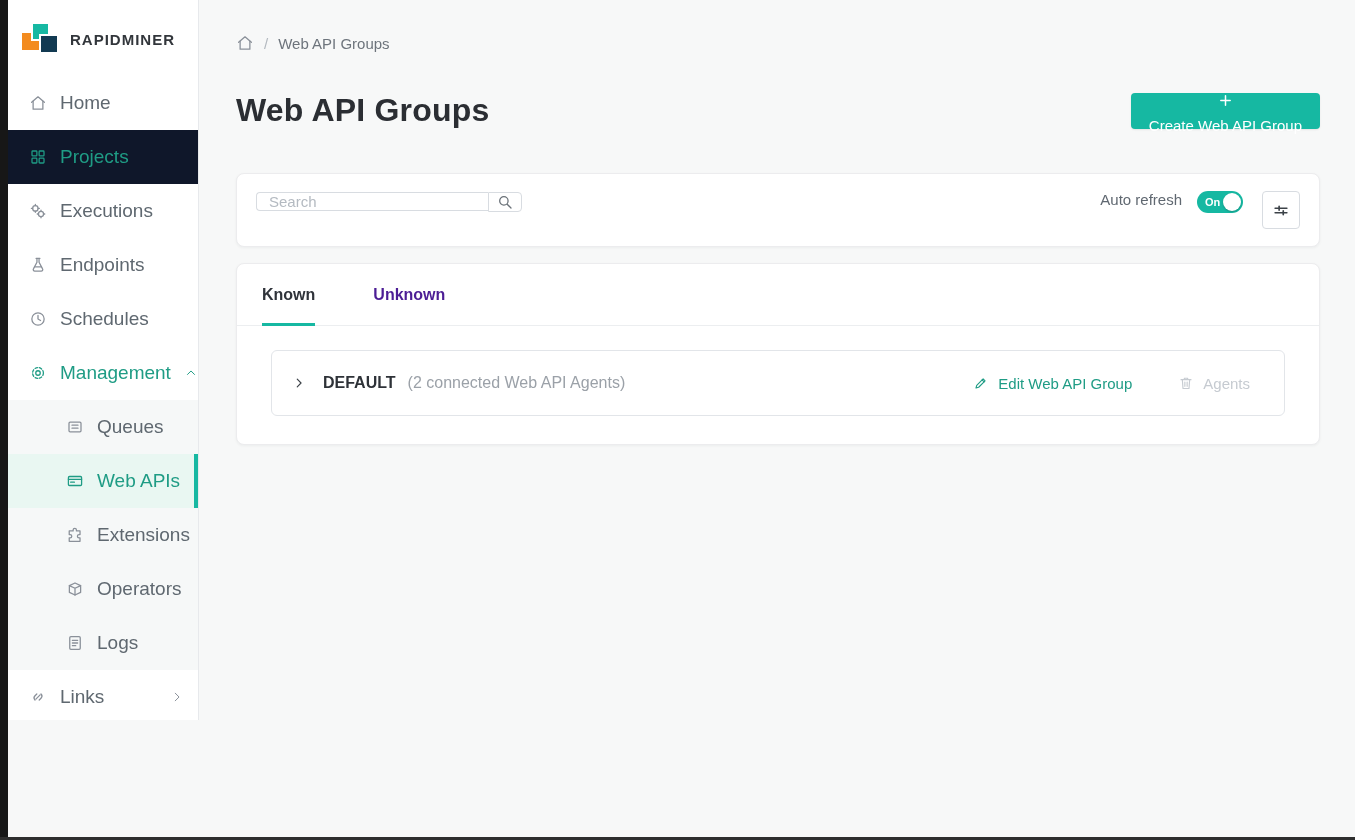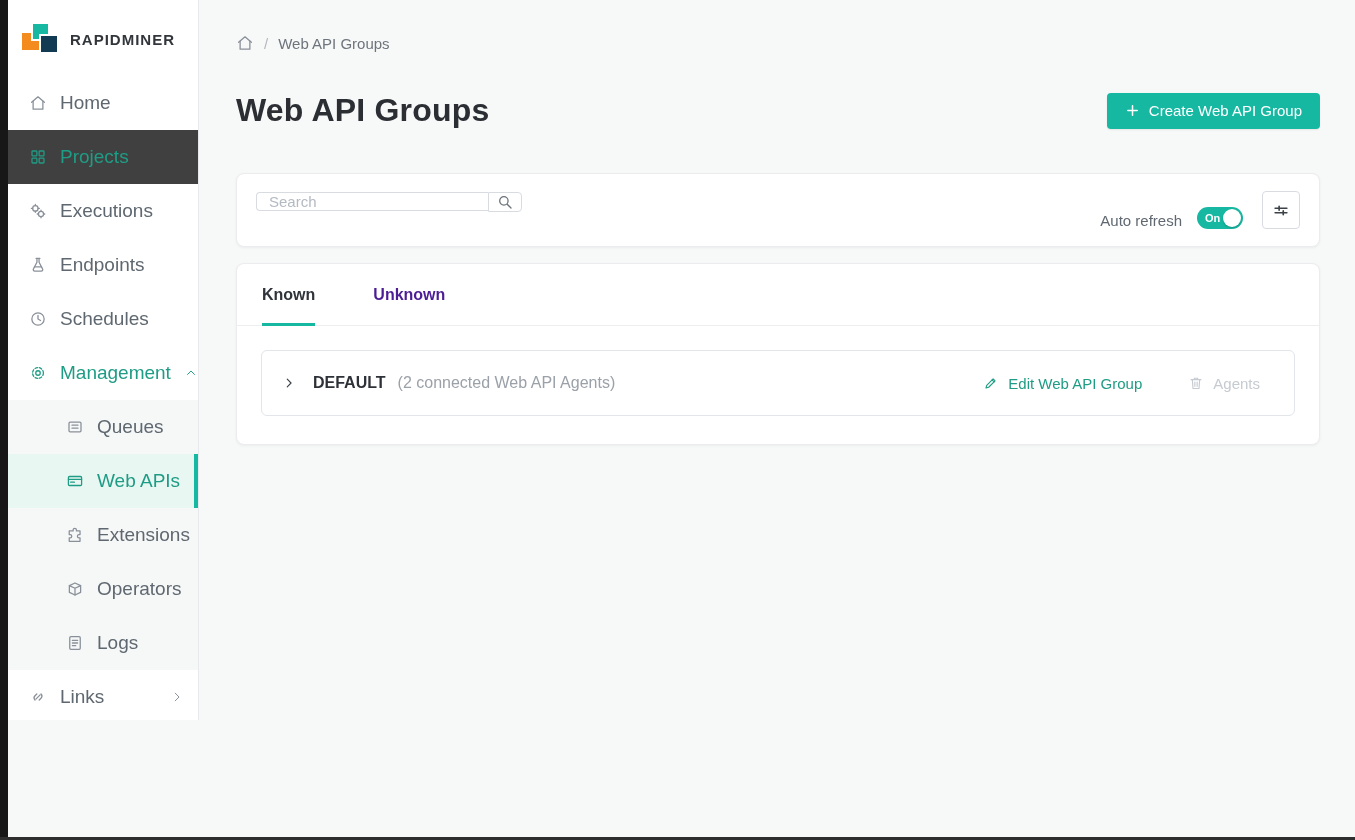--- a/index.html
+++ b/index.html
@@ -32,21 +32,21 @@
   .logo-mark .sq.orange{left:0;top:13px;width:17px;height:17px;background:#f38b1f;}
   .logo-mark .sq.teal{left:9px;top:2px;width:19px;height:19px;background:#16b8a2;border:2px solid #fff;}
   .logo-mark .sq.navy{left:17px;top:14px;width:20px;height:20px;background:#123a52;border:2px solid #fff;}
   .logo-text{font-size:15px;font-weight:700;letter-spacing:1px;color:#32363b;}
 
   .nav-item{
     display:flex;align-items:center;gap:13px;height:54px;padding:0 14px 0 21px;
     font-size:19px;color:var(--text-gray);cursor:pointer;position:relative;background:#fff;
   }
   .nav-item .ic{color:#8a9099;}
-  .nav-item.hl{background:#404040;color:var(--accent-dark);}
+  .nav-item.hl{background:#0f172a;color:var(--accent-dark);}
   .nav-item.hl .ic{color:var(--accent-dark);}
   .nav-item.teal-text{color:var(--accent-dark);}
   .nav-item.teal-text .ic{color:var(--accent-dark);}
   .submenu{background:#f6f8f8;}
   .submenu .nav-item{background:transparent;padding-left:58px;}
   .submenu .nav-item.active{
     background:var(--accent-bg);color:var(--accent-dark);
     box-shadow:inset -4px 0 0 var(--accent);
   }
   .submenu .nav-item.active .ic{color:var(--accent-dark);}
@@ -60,40 +60,40 @@
   
   .main{flex:1;padding:34px 35px 0 37px;position:relative;}
   .breadcrumb{display:flex;align-items:center;gap:10px;font-size:15px;color:#6d747c;}
   .breadcrumb .ic{color:#8a9099;}
   .crumb-sep{color:#b3b9bf;}
   .title-row{display:flex;align-items:center;justify-content:space-between;margin-top:40px;}
   .page-title{font-size:32px;font-weight:700;color:#2b2e33;letter-spacing:.2px;}
   .btn-primary{
     display:flex;align-items:center;gap:9px;background:var(--accent);color:#fff;
     border:none;border-radius:4px;height:36px;padding:0 18px;font-size:15px;
-    font-family:inherit;cursor:pointer;box-shadow:0 1px 2px rgba(0,0,0,.08);
+    font-family:inherit;cursor:pointer;box-shadow:0 1px 2px rgba(0,0,0,.08);flex-direction:column;
   }
   .btn-primary .ic{width:15px;height:15px;flex:0 0 15px;color:#fff;}
 
   .card{
     background:#fff;border:1px solid var(--card-border);border-radius:8px;
     box-shadow:0 1px 3px rgba(20,30,40,.05);
   }
   .toolbar-card{margin-top:44px;height:74px;display:flex;align-items:center;padding:0 19px;}
   .search-wrap{display:flex;align-items:flex-start;height:36px;}
   .search-input{
     width:232px;border:1px solid #d8dce1;border-right:none;border-radius:4px 0 0 4px;
     padding:0 12px;font-size:15px;font-family:inherit;color:var(--text-dark);outline:none;
   }
   .search-input::placeholder{color:#b4bac1;}
   .search-btn{
     width:34px;border:1px solid #d8dce1;border-radius:0 4px 4px 0;background:#fff;
     display:flex;align-items:center;justify-content:center;cursor:pointer;color:#6a7178;
   }
-  .toolbar-right{margin-left:auto;display:flex;align-items:flex-end;gap:15px;}
+  .toolbar-right{margin-left:auto;display:flex;align-items:flex-start;gap:15px;}
   .auto-refresh-label{font-size:15px;color:#606871;}
   .toggle{
     width:46px;height:22px;border-radius:11px;background:var(--accent);position:relative;
     cursor:pointer;display:flex;align-items:center;
   }
   .toggle .state{color:#fff;font-size:11px;font-weight:700;padding-left:8px;}
   .toggle .knob{
     position:absolute;right:2px;top:2px;width:18px;height:18px;border-radius:50%;
     background:#fff;box-shadow:0 1px 2px rgba(0,0,0,.2);
   }
@@ -108,21 +108,21 @@
   .tab{
     display:flex;align-items:center;font-size:16px;font-weight:700;color:#4c1d95;
     cursor:pointer;position:relative;
   }
   .tab.active{color:#2f333a;}
   .tab.active::after{
     content:"";position:absolute;left:0;right:0;bottom:-1px;height:3px;background:var(--accent);
   }
 
   .group-row{
-    margin:24px 24px 0;border:1px solid #e2e5e9;border-radius:6px;height:66px;
+    margin:24px 34px 0;border:1px solid #e2e5e9;border-radius:6px;height:66px;
     display:flex;align-items:center;padding:0 20px;background:#fff;
   }
   .expand-btn{background:none;border:none;cursor:pointer;color:#3c4248;display:flex;padding:0;}
   .group-name{font-size:16px;font-weight:700;color:#2e3238;margin-left:17px;}
   .group-meta{font-size:16px;color:#9ba1a8;margin-left:12px;}
   .row-actions{margin-left:auto;display:flex;align-items:center;gap:46px;padding-right:14px;}
   .link-action{
     display:flex;align-items:center;gap:9px;background:none;border:none;cursor:pointer;
     font-family:inherit;font-size:15px;color:var(--accent-dark);
   }

